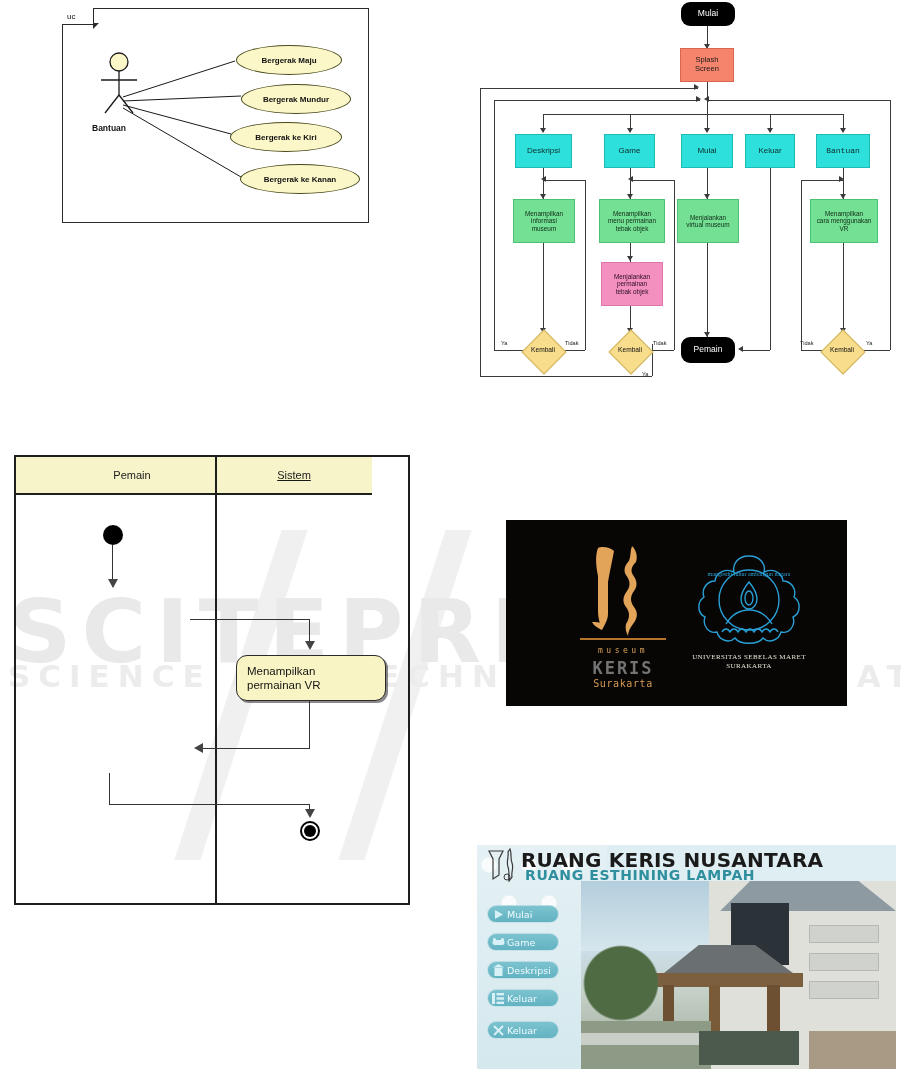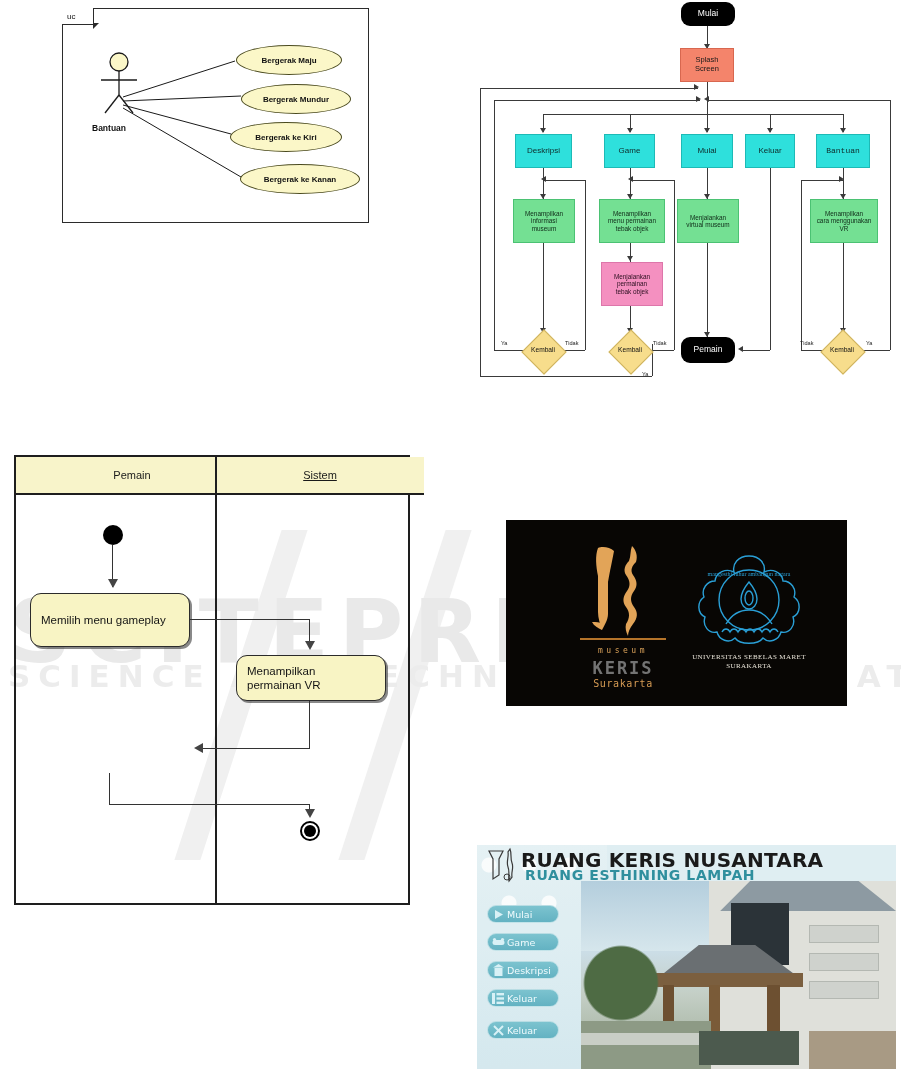--- a/index.html
+++ b/index.html
@@ -596,28 +596,27 @@
   <div class="fc-diamond" style="left:357px; top:336px; width:30px; height:30px;"></div>
   <div class="fc-diamond-label" style="left:355px; top:346px; width:34px;">Kembali</div>
   <div class="fc-yn" style="left:330px; top:340px;">Tidak</div>
   <div class="fc-yn" style="left:396px; top:340px;">Ya</div>
 
   <div class="fc-node fc-terminal" style="left:211px; top:337px; width:54px; height:26px;">Pemain</div>
 </div>
 
 <div id="activity">
   <div class="lane-head" style="left:0; width:232px;">Pemain</div>
-  <div class="lane-head" style="left:200px; width:208px;text-decoration:underline;">Sistem</div>
+  <div class="lane-head" style="left:200px; width:156px;text-decoration:underline;">Sistem</div>
   <div class="lane-div" style="left:199px;"></div>
 
   <div class="act-start" style="left:87px; top:68px;"></div>
   <div class="aln aln-v" style="left:96px; top:88px; height:42px;"></div>
   <div class="a-arrow-d" style="left:92px; top:122px;"></div>
 
-  <div class="act-node" style="left:14px; top:136px; width:160px; height:54px;">Memilih menu gameplay</div>
 
   <div class="aln aln-h" style="left:174px; top:162px; width:120px;"></div>
   <div class="aln aln-v" style="left:293px; top:162px; height:28px;"></div>
   <div class="a-arrow-d" style="left:289px; top:184px;"></div>
 
   <div class="act-node" style="left:220px; top:198px; width:150px; height:46px; flex-direction:column; align-items:flex-start; justify-content:center;">
     <span>Menampilkan</span>
     <span>permainan VR</span>
   </div>
 

